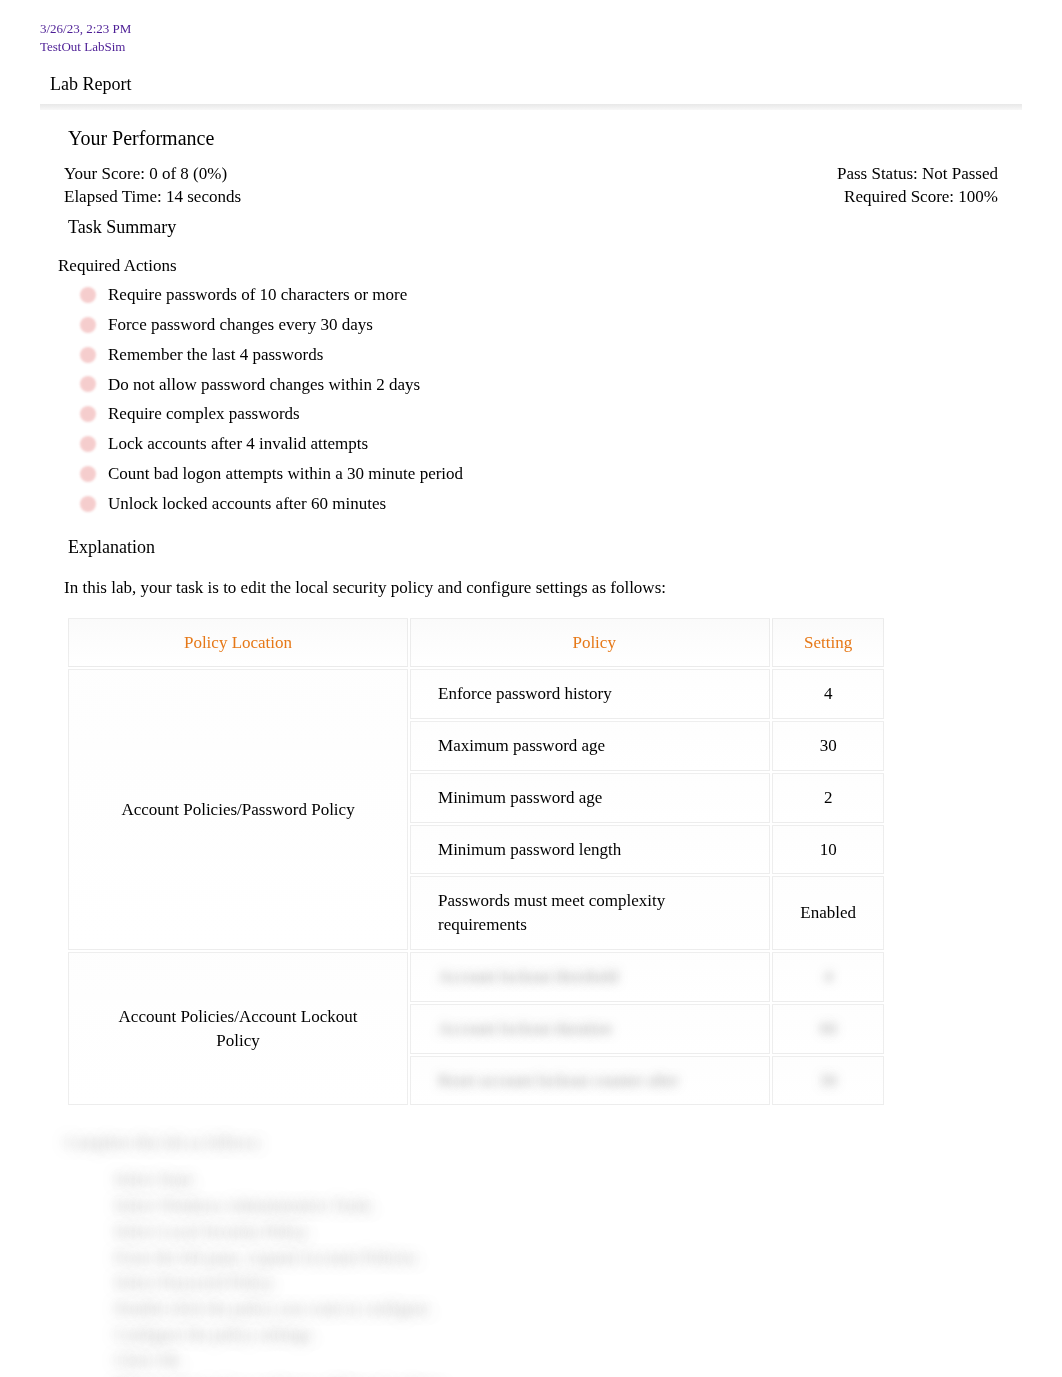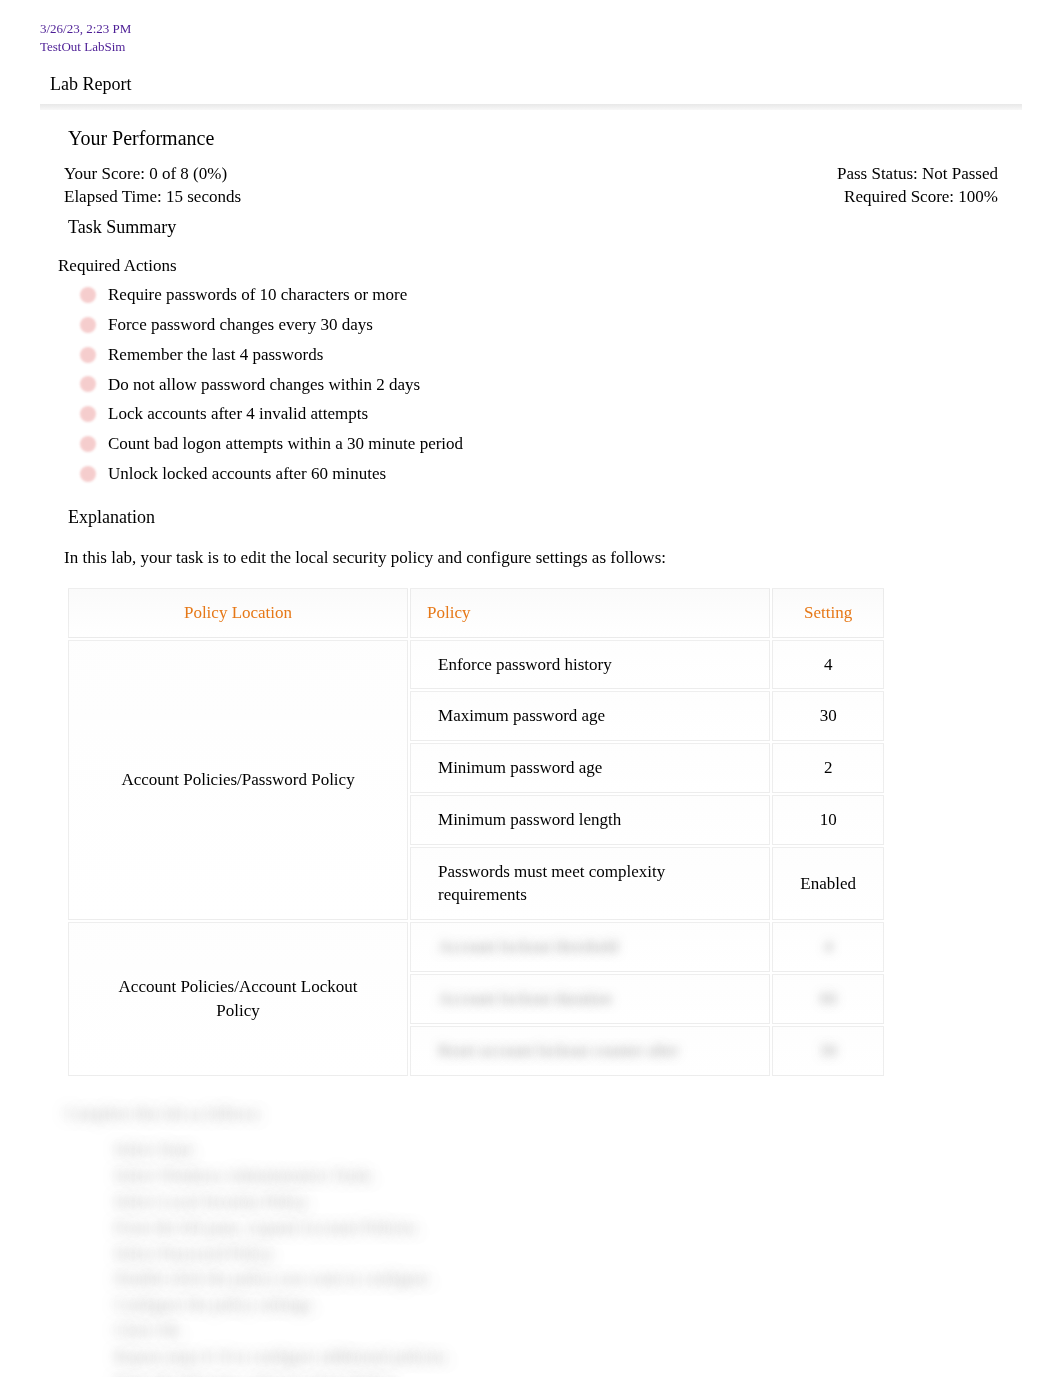--- a/index.html
+++ b/index.html
@@ -86,21 +86,21 @@
     }
     .policy-table th {
       color: #e67817;
       font-weight: normal;
       font-size: 17px;
       text-align: center;
       padding: 12px 8px;
       border: 1px solid rgba(200,200,200,0.3);
       background: linear-gradient(to bottom, rgba(240,240,240,0.3), rgba(255,255,255,0.3));
     }
-    .policy-table th:nth-child(2) { text-align: left; padding-left: 16px; }
+    .policy-table th:nth-child(2) { text-align: center; padding-left: 16px; }
     .policy-table td {
       padding: 12px 27px;
       border: 1px solid rgba(200,200,200,0.3);
       background: linear-gradient(to bottom, rgba(248,248,248,0.2), rgba(255,255,255,0.2));
       vertical-align: middle;
     }
     .policy-table col.loc { width: 335px; }
     .policy-table col.pol { width: 355px; }
     .policy-table col.set { width: 110px; }
     .policy-table td.center { text-align: center; }
@@ -138,21 +138,21 @@
 </div>
 
 <div class="lab-report-title">Lab Report</div>
 <div class="gradient-bar"></div>
 
 <div class="section-heading">Your Performance</div>
 
 <div class="score-block">
   <div class="score-left">
     <div>Your Score: 0 of 8 (0%)</div>
-    <div>Elapsed Time: 15 seconds</div>
+    <div>Elapsed Time: 14 seconds</div>
   </div>
   <div class="score-right">
     <div>Pass Status: Not Passed</div>
     <div>Required Score: 100%</div>
   </div>
 </div>
 
 <div class="section-heading smaller">Task Summary</div>
 <div class="required-actions-label">Required Actions</div>
 
@@ -165,20 +165,24 @@
       <span class="status-bullet"></span>
       <span>Force password changes every 30 days</span>
     </li>
   <li>
       <span class="status-bullet"></span>
       <span>Remember the last 4 passwords</span>
     </li>
   <li>
       <span class="status-bullet"></span>
       <span>Do not allow password changes within 2 days</span>
+    </li>
+  <li>
+      <span class="status-bullet"></span>
+      <span>Require complex passwords</span>
     </li>
   <li>
       <span class="status-bullet"></span>
       <span>Lock accounts after 4 invalid attempts</span>
     </li>
   <li>
       <span class="status-bullet"></span>
       <span>Count bad logon attempts within a 30 minute period</span>
     </li>
   <li>

